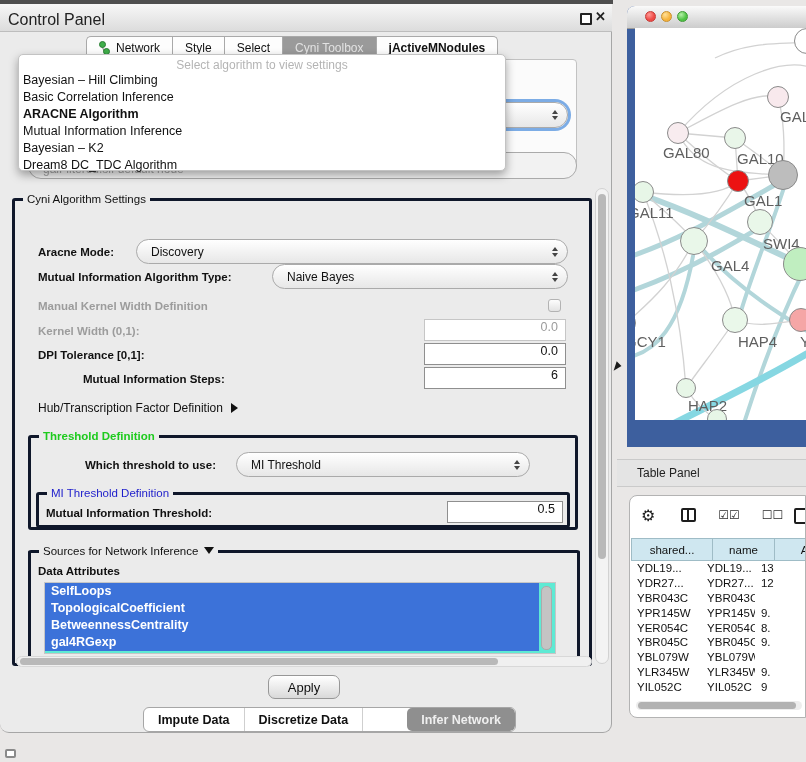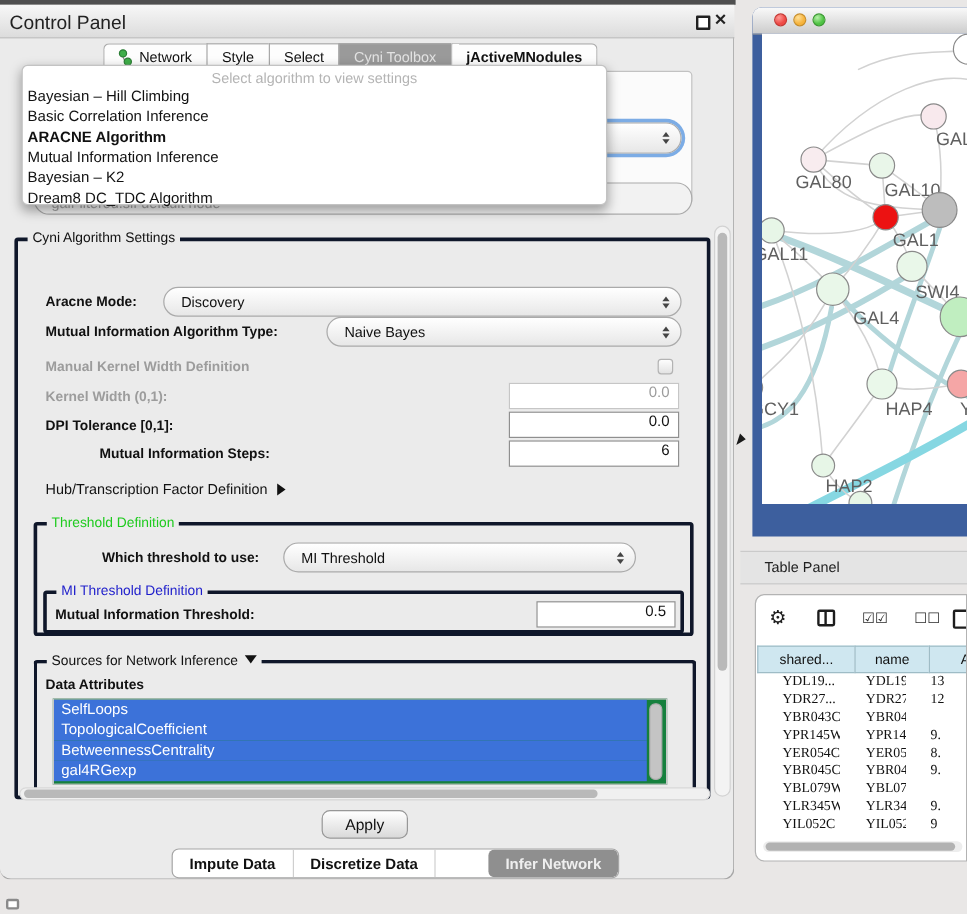--- a/index.html
+++ b/index.html
@@ -55,21 +55,21 @@
   .lbl.dis{color:#9c9c9c;}
   .tfield{position:absolute;border:1px solid #8f8f8f;background:#fff;font-size:12.5px;
           display:flex;justify-content:flex-end;padding:0 7px;box-sizing:border-box;}
   .tfield.dis{border-color:#c6c6c6;color:#9c9c9c;}
   .checkbox{position:absolute;width:13px;height:13px;border:1px solid #b3b3b3;border-radius:3px;
             background:linear-gradient(#fdfdfd,#e3e3e3);box-sizing:border-box;}
   .tri-right{display:inline-block;width:0;height:0;border-top:5px solid transparent;border-bottom:5px solid transparent;border-left:7px solid #111;margin-left:8px;vertical-align:-1px;}
   .tri-down{display:inline-block;width:0;height:0;border-left:5px solid transparent;border-right:5px solid transparent;border-top:7px solid #111;margin-left:6px;vertical-align:1px;}
 
   
-  .attr-list{left:44px;top:582px;width:512px;height:72px;background:#15803d;border:1px solid #c6c6c6;box-sizing:border-box;overflow:hidden;}
+  .attr-list{left:44px;top:582px;width:512px;height:72px;background:#5eead4;border:1px solid #c6c6c6;box-sizing:border-box;overflow:hidden;font-weight:bold;}
   .attr-item{height:17px;line-height:17px;font-size:12.5px;color:#fff;padding-left:6px;width:494px;box-sizing:border-box;}
   .attr-scroll{position:absolute;right:3px;top:3px;width:9px;height:62px;background:#c4c4c4;border-radius:5px;border:1px solid #ababab;}
 
   
   .vscroll{left:595px;top:188px;width:14px;height:476px;background:#f3f3f3;border:1px solid #d2d2d2;border-radius:7px;box-sizing:border-box;}
   .vscroll .thumb{position:absolute;left:2px;top:5px;width:8px;height:365px;background:#b9b9b9;border-radius:5px;}
   .hscroll{left:16px;top:656px;width:576px;height:11px;background:#f0f0f0;border:1px solid #d8d8d8;border-radius:6px;box-sizing:border-box;}
   .hscroll .thumb{position:absolute;left:3px;top:1px;width:478px;height:7px;background:#b9b9b9;border-radius:4px;}
 
   .apply-btn{left:268px;top:675px;width:70px;height:22px;border:1px solid #979797;border-radius:7px;
@@ -101,21 +101,21 @@
   .gear{font-size:16px;color:#1d1d1d;margin-left:11px;}
   .colico{width:15px;height:14px;border:2px solid #1d1d1d;border-radius:2px;margin-left:26px;position:relative;box-sizing:border-box;}
   .colico::after{content:"";position:absolute;left:4px;top:0;width:2px;height:10px;background:#1d1d1d;}
   .cbpair{font-size:12px;color:#2a2a2a;margin-left:22px;letter-spacing:0px;}
   .docico{position:absolute;left:164px;top:7px;width:14px;height:16px;border:2px solid #1d1d1d;border-radius:2px;background:#fff;box-sizing:border-box;}
   .tp-header{position:absolute;left:1px;top:42px;display:flex;height:23px;}
   .tp-hcell{background:#cfe7f0;border:1px solid #9fbcc6;border-right:none;font-size:11.5px;
             display:flex;align-items:center;justify-content:center;box-sizing:border-box;color:#111;}
   .tp-rows{position:absolute;left:1px;top:65px;width:176px;height:133px;overflow:hidden;}
   .tp-row{display:flex;height:14.8px;align-items:center;}
-  .tp-cell{font-size:11.5px;color:#111;padding-left:21px;box-sizing:border-box;white-space:nowrap;overflow:hidden;font-family:Liberation Serif, serif;}
+  .tp-cell{font-size:11.5px;color:#111;padding-left:6px;box-sizing:border-box;white-space:nowrap;overflow:hidden;}
   .tp-hscroll{position:absolute;left:6px;top:205px;width:166px;height:9px;background:#ededed;border-radius:5px;}
   .tp-hscroll .thumb{position:absolute;left:2px;top:1px;width:158px;height:7px;background:#b2b2b2;border-radius:4px;}
 
   .cursor{left:615px;top:362px;width:0;height:0;border-left:6px solid #1a1a1a;border-top:3px solid transparent;border-bottom:7px solid transparent;transform:rotate(18deg);}
   .mini-ico{left:5px;top:749px;width:11px;height:9px;border:2px solid #8a8a8a;border-radius:2px;background:#fff;box-sizing:border-box;}
 </style>
 </head>
 <body>
 
 <div class="stage">
@@ -206,21 +206,21 @@
   <div class="lbl" style="left:38px;top:373px;padding-left:45px;">Mutual Information Steps:</div>
   <div class="tfield" style="left:424px;top:367px;width:142px;height:22px;">
       <span>6</span>
     </div>
 
   <div class="lbl" style="left:38px;top:401px;font-weight:normal;font-size:12px;">
     <span>Hub/Transcription Factor Definition</span><span class="tri-right"></span>
   </div>
 
   <div class="fieldset" style="left:28px;top:435px;width:550px;height:95px;">
-    <span class="flegend" style="color:#1ecb1e;">Threshold Definition</span>
+    <span class="flegend" style="color:#1ecb1e;font-weight:bold;">Threshold Definition</span>
   </div>
   <div class="lbl" style="left:85px;top:459px;">Which threshold to use:</div>
   <div class="combo" style="left:236px;top:452px;width:294px;height:25px;">
     <span>MI Threshold</span>
     <span class="arrows">
         <span class="arr-up"></span>
         <span class="arr-dn"></span>
       </span>
   </div>
   <div class="fieldset" style="left:36px;top:492px;width:534px;height:36px;">

